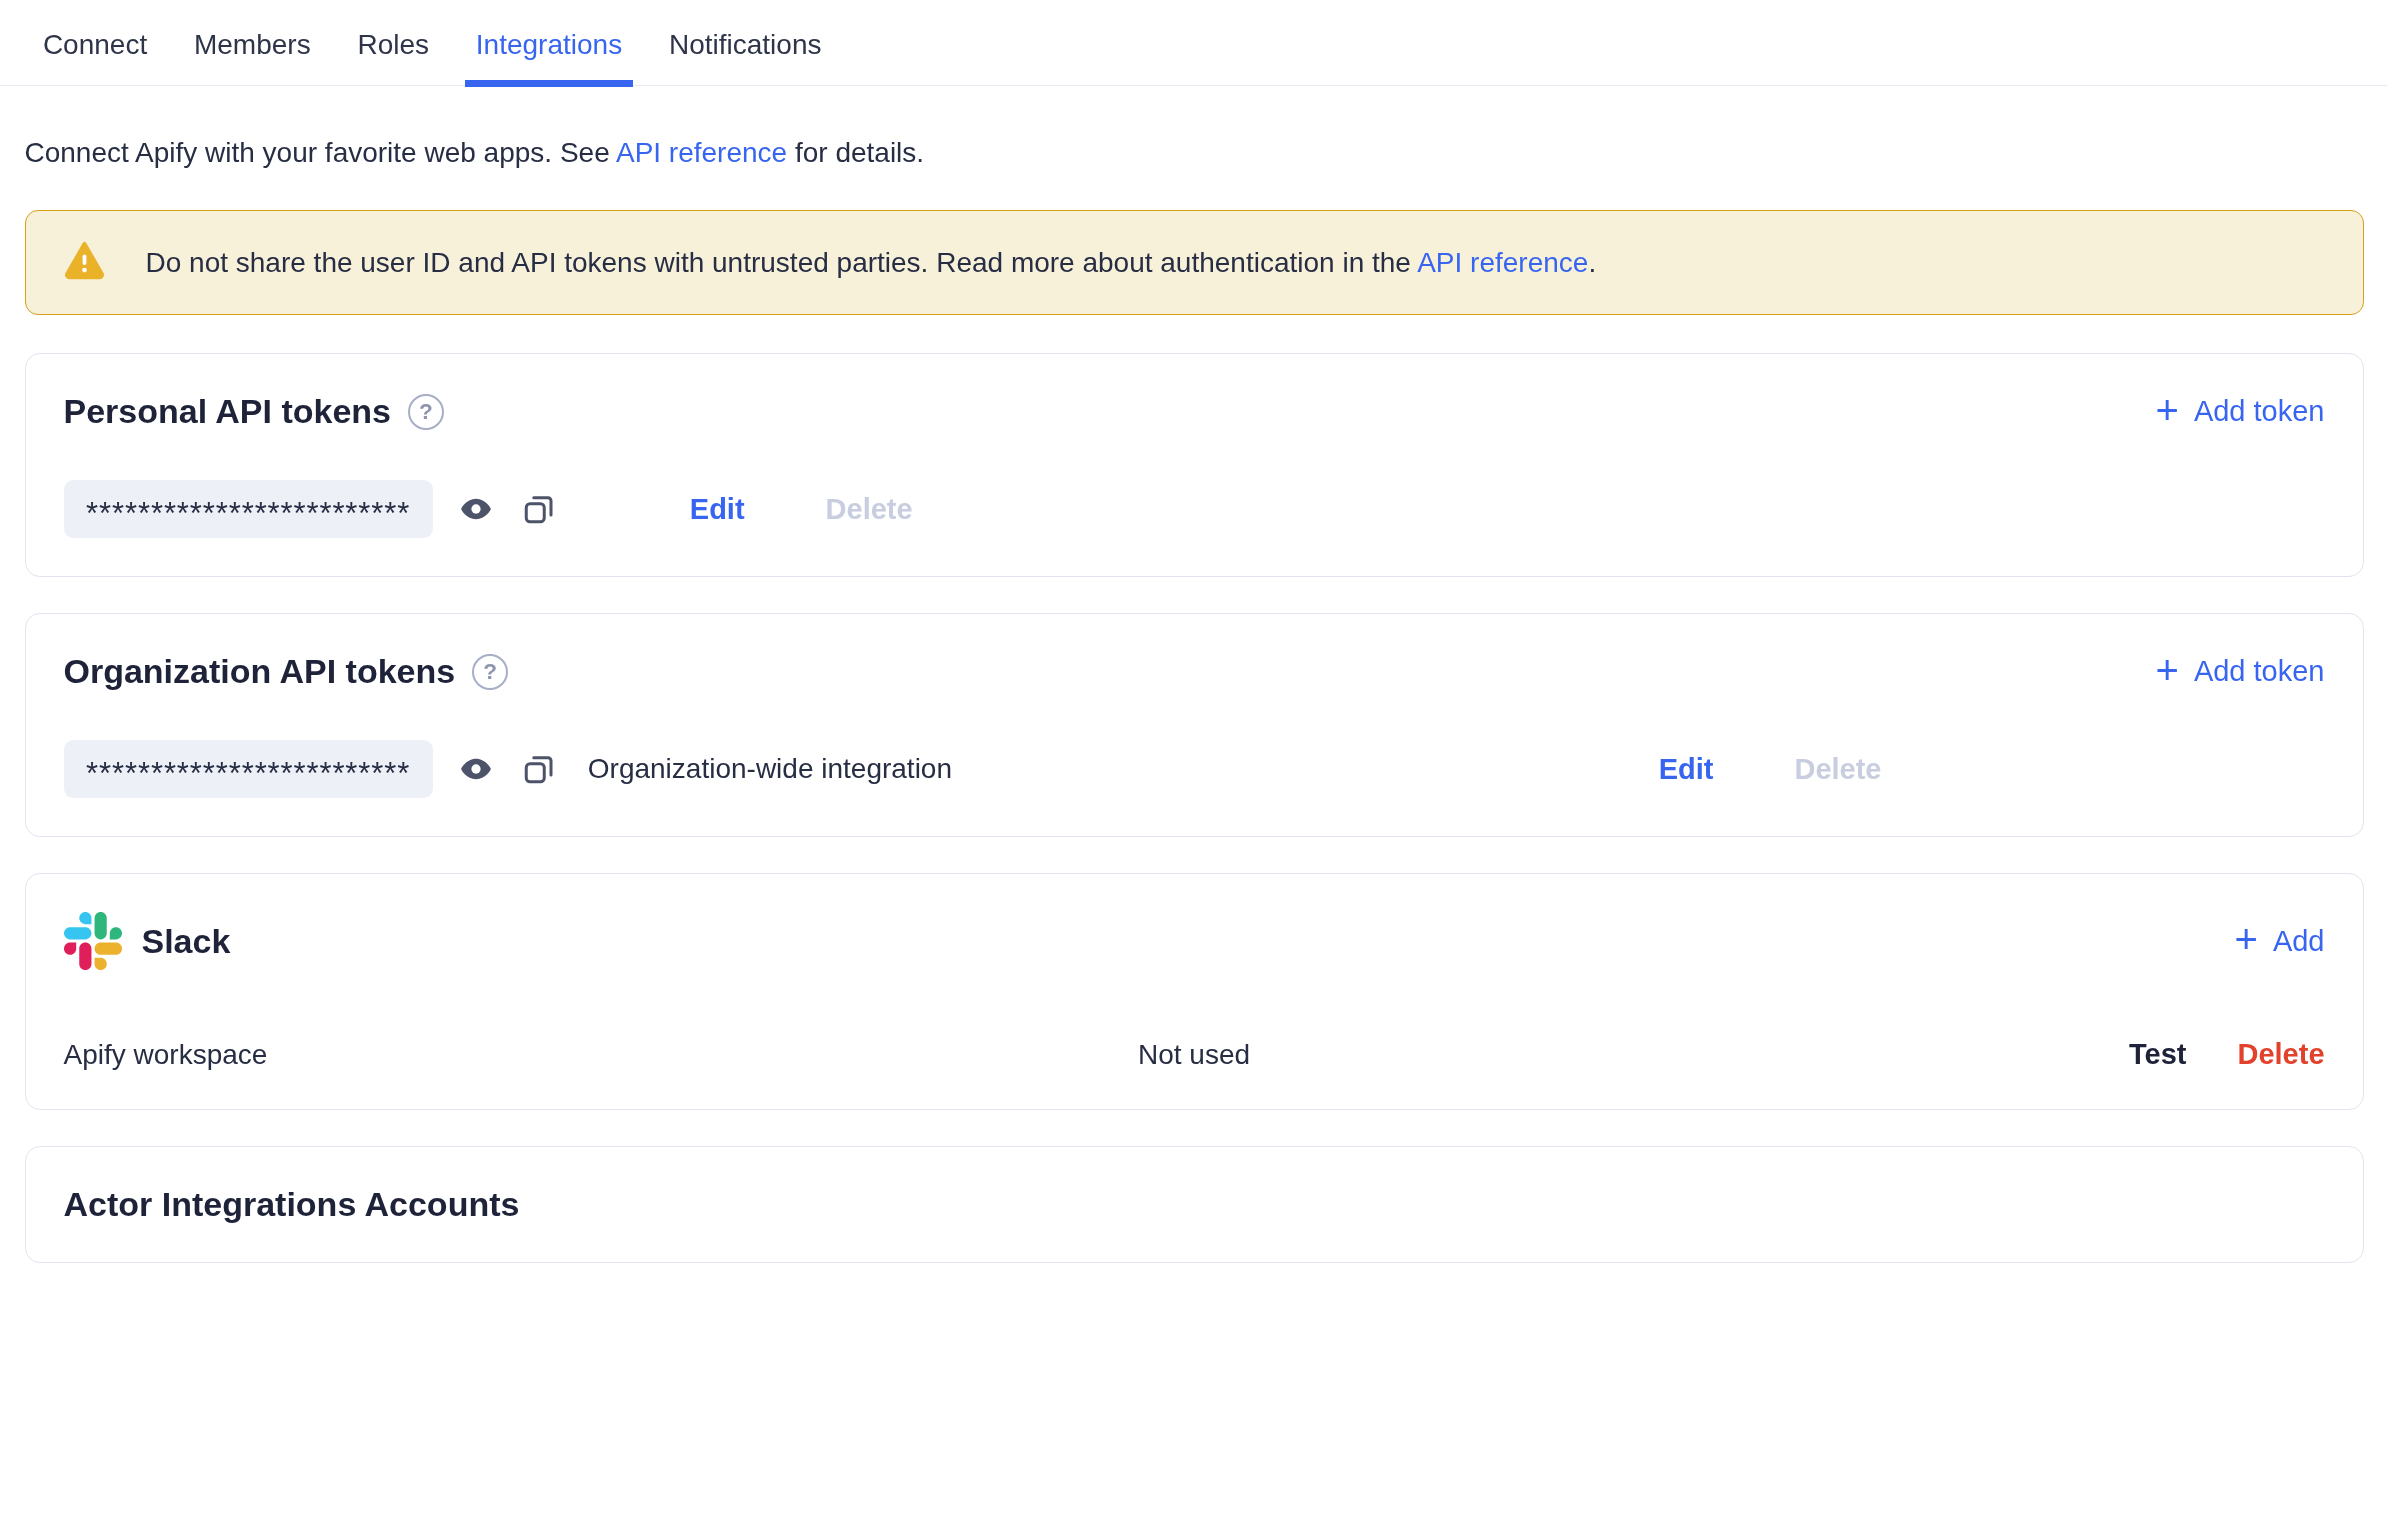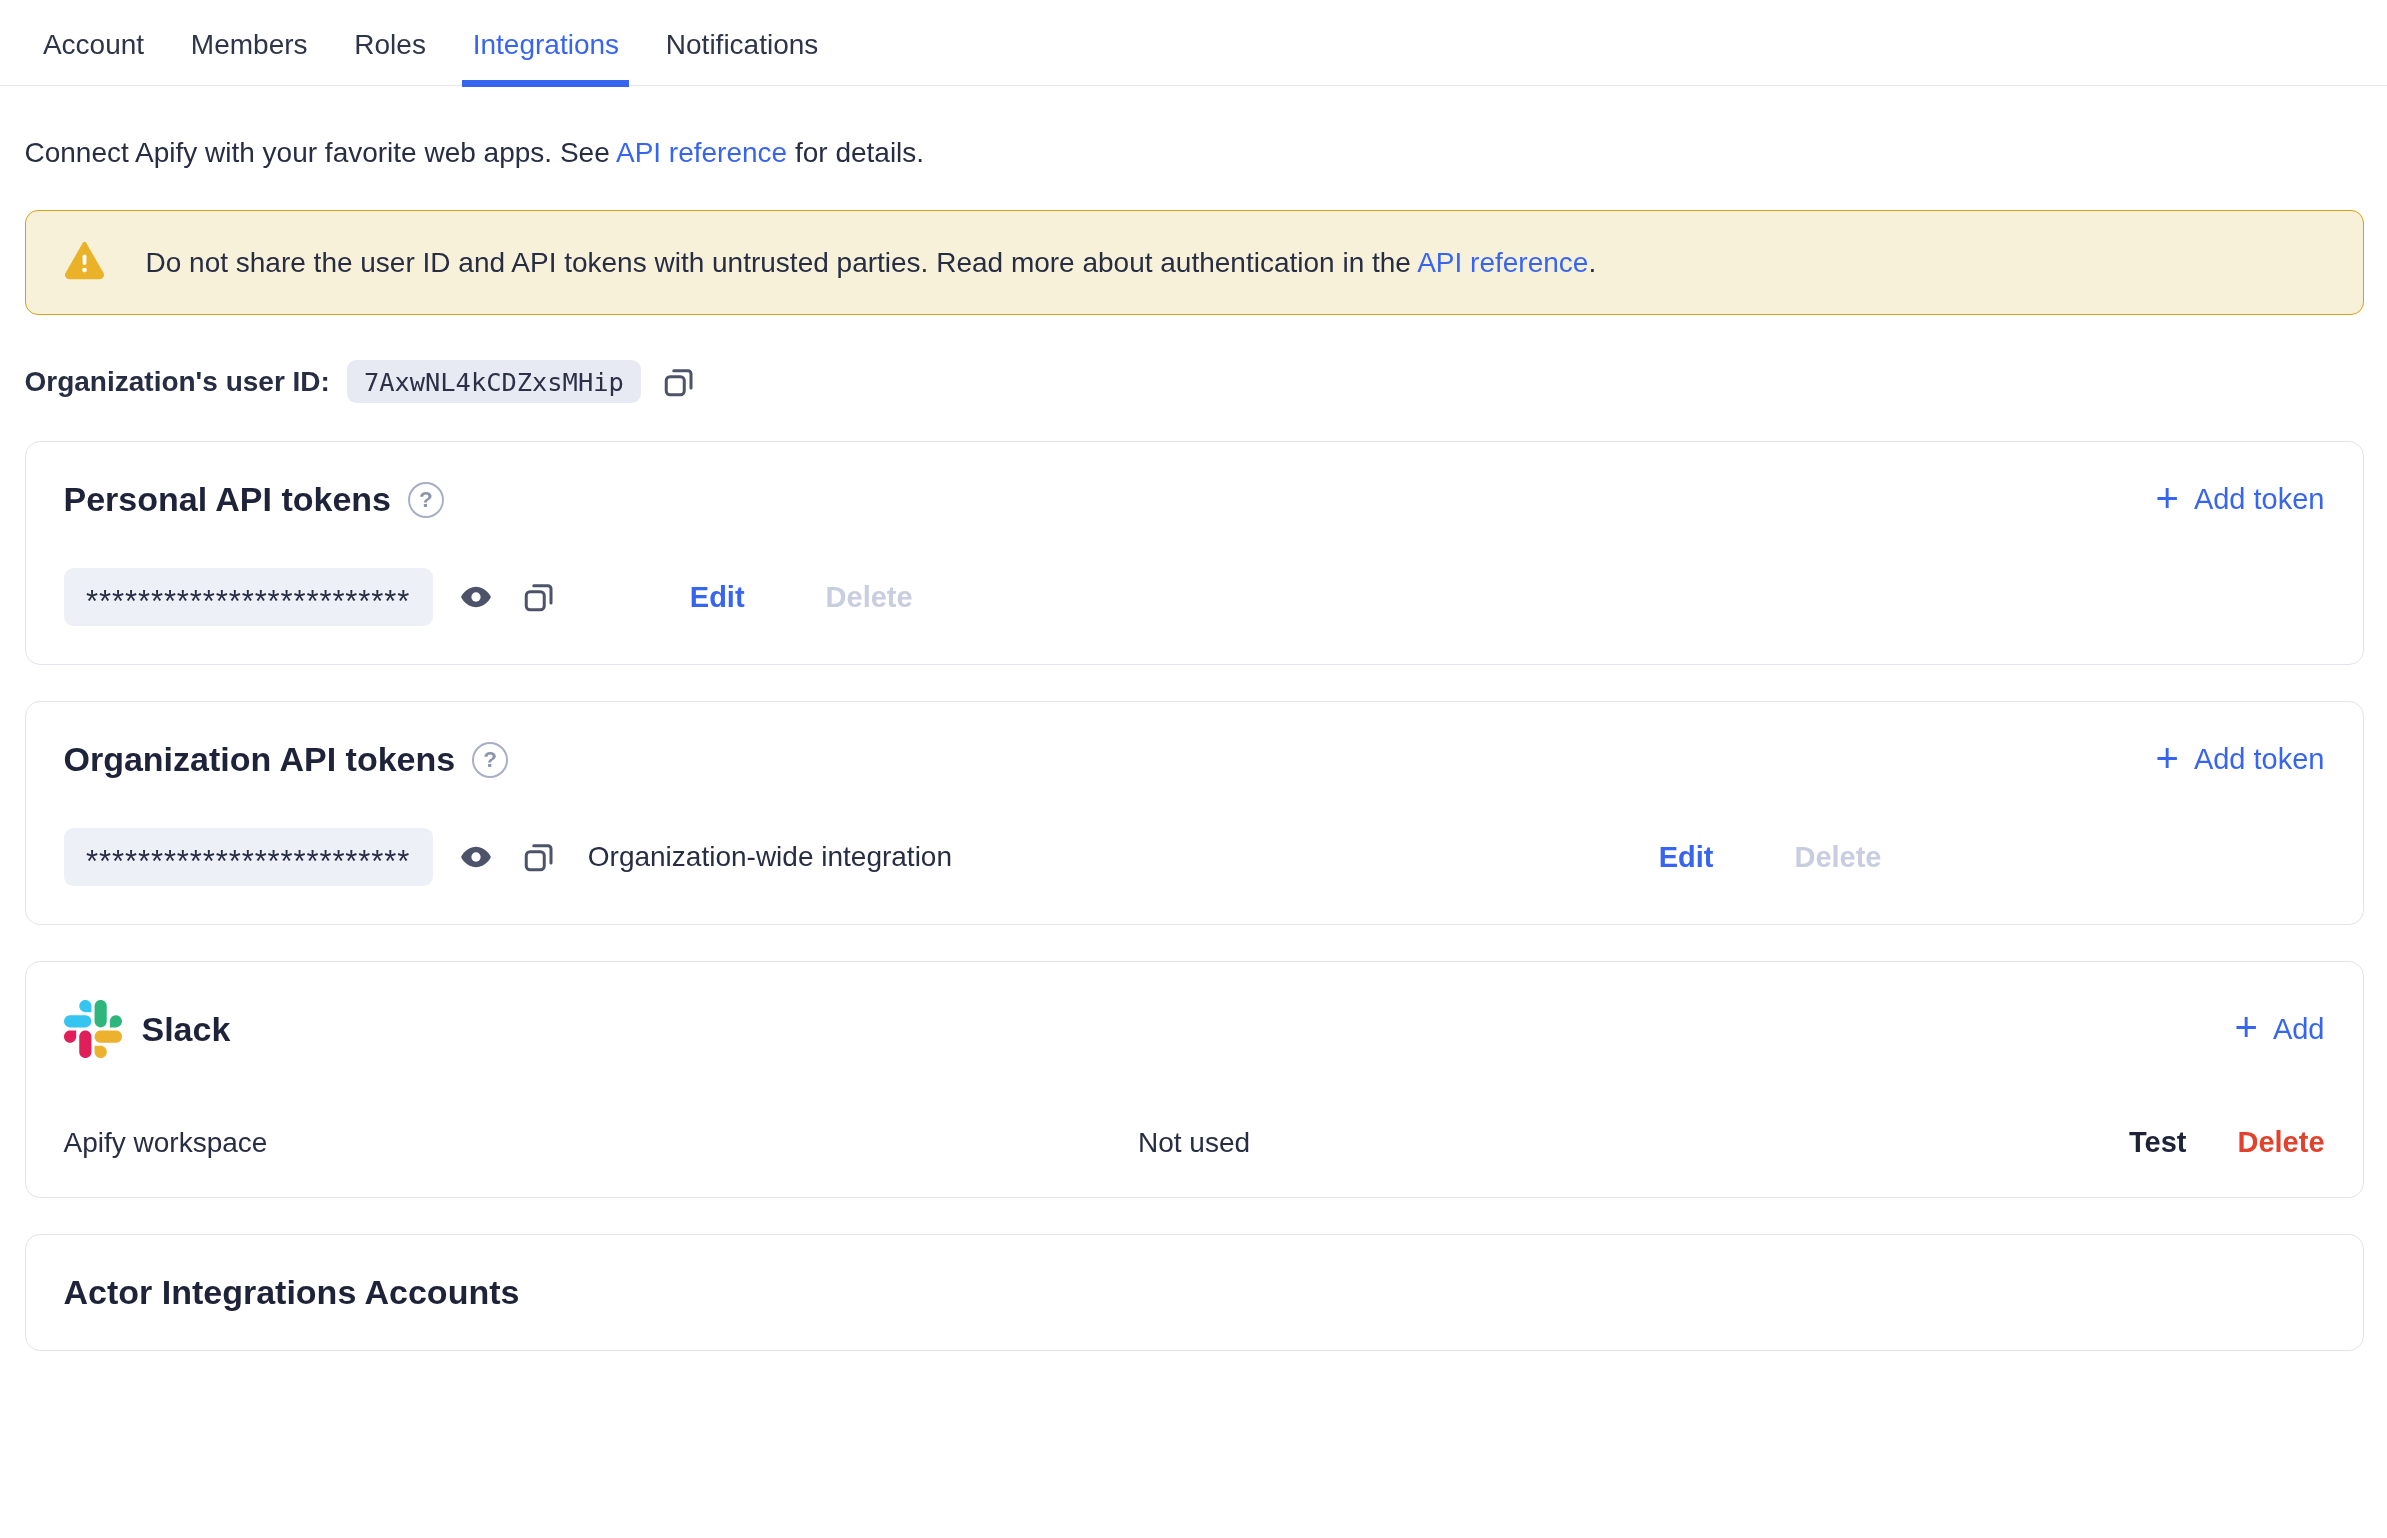--- a/index.html
+++ b/index.html
@@ -68,21 +68,21 @@
   .test-btn{font-size:29px;font-weight:600;color:var(--heading);cursor:pointer;}
   .danger-btn{font-size:29px;font-weight:600;color:var(--danger);cursor:pointer;}
 
   .card-para{margin-top:53px;font-size:28px;line-height:1.45;}
   .card-empty{margin-top:40px;font-size:28px;}
 </style>
 </head>
 <body>
 
 <nav class="tabbar">
-  <div class="tab">Account</div>
+  <div class="tab">Connect</div>
   <div class="tab">Members</div>
   <div class="tab">Roles</div>
   <div class="tab active">Integrations</div>
   <div class="tab">Notifications</div>
 </nav>
 
 <main class="content">
 
   <p class="intro"><span>Connect Apify with your favorite web apps. See </span><a class="link">API reference</a><span> for details.</span></p>
 
@@ -90,30 +90,20 @@
     <span>
       <svg width="41" height="41" viewBox="0 0 24 24">
         <path d="M12 2.6 L22.2 20.2 a1.6 1.6 0 0 1 -1.4 2.4 H3.2 a1.6 1.6 0 0 1 -1.4 -2.4 Z" fill="#eab229" stroke="#eab229" stroke-width="2" stroke-linejoin="round"></path>
         <rect x="10.9" y="9" width="2.2" height="6.2" rx="1.1" fill="#fff"></rect>
         <circle cx="12" cy="18.2" r="1.35" fill="#fff"></circle>
       </svg>
     </span>
     <p><span>Do not share the user ID and API tokens with untrusted parties. Read more about authentication in the </span><a class="link">API reference</a><span>.</span></p>
   </div>
 
-  <div class="userid">
-    <span class="userid-label">Organization's user ID:</span>
-    <span class="chip-id">7AxwNL4kCDZxsMHip</span>
-    <span class="icon-btn" style="margin-left:1.9px">
-      <svg viewBox="0 0 24 24" fill="none" stroke="#4d5368" stroke-width="2" stroke-linecap="round" stroke-linejoin="round">
-        <rect x="3.5" y="8.5" width="12" height="12" rx="2.5"></rect>
-        <path d="M8.5 4.5 h9.5 a2 2 0 0 1 2 2 v9.5"></path>
-      </svg>
-    </span>
-  </div>
 
   <section class="card" style="margin-top:38px">
     <div class="card-header">
       <div class="title-row">
         <h2 class="card-title">Personal API tokens</h2>
         <span class="help">?</span>
       </div>
       <div class="add-btn">
         <span class="plus">+</span>
         <span>Add token</span>

